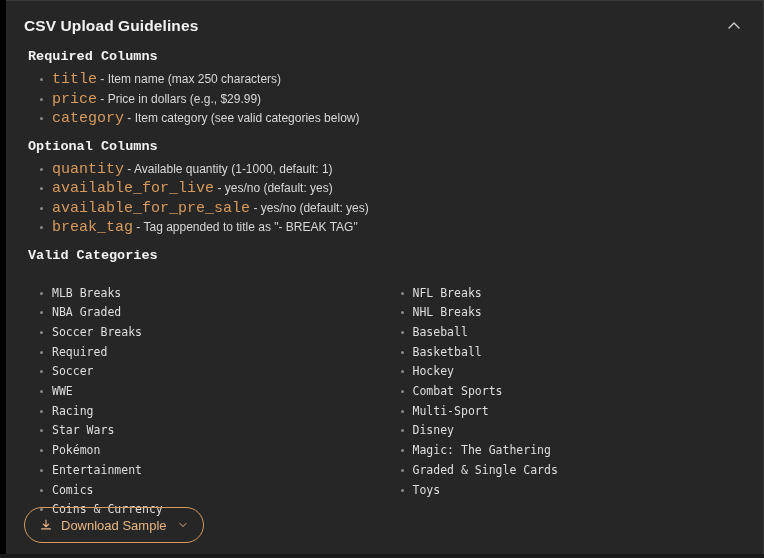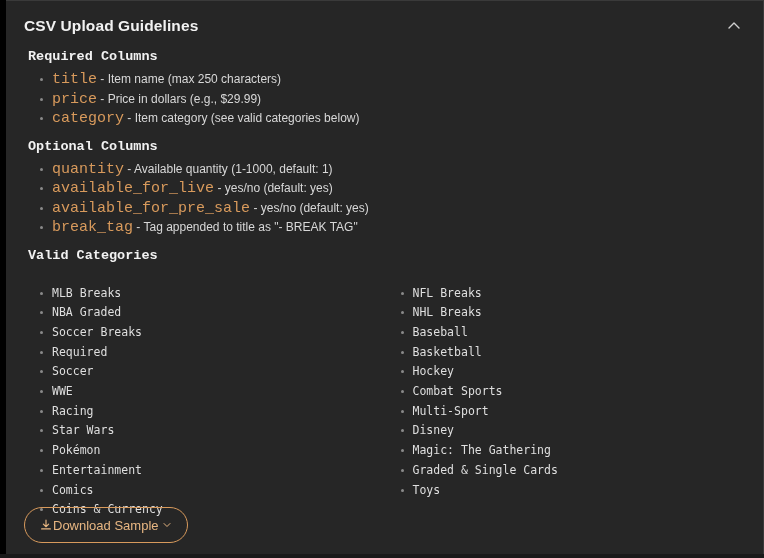--- a/index.html
+++ b/index.html
@@ -134,20 +134,21 @@
     height: 3px;
     border-radius: 50%;
     background: #8a8a8a;
   }
   .download-btn {
     position: absolute;
     left: 18px;
     bottom: 14px;
     display: inline-flex;
     align-items: center;
+    gap: 8px;
     height: 34px;
     padding: 0 14px;
     border: 1px solid #d89a5c;
     border-radius: 18px;
     background: transparent;
     color: #e7b682;
     font-size: 13px;
     font-family: "Liberation Sans", sans-serif;
     cursor: pointer;
   }

